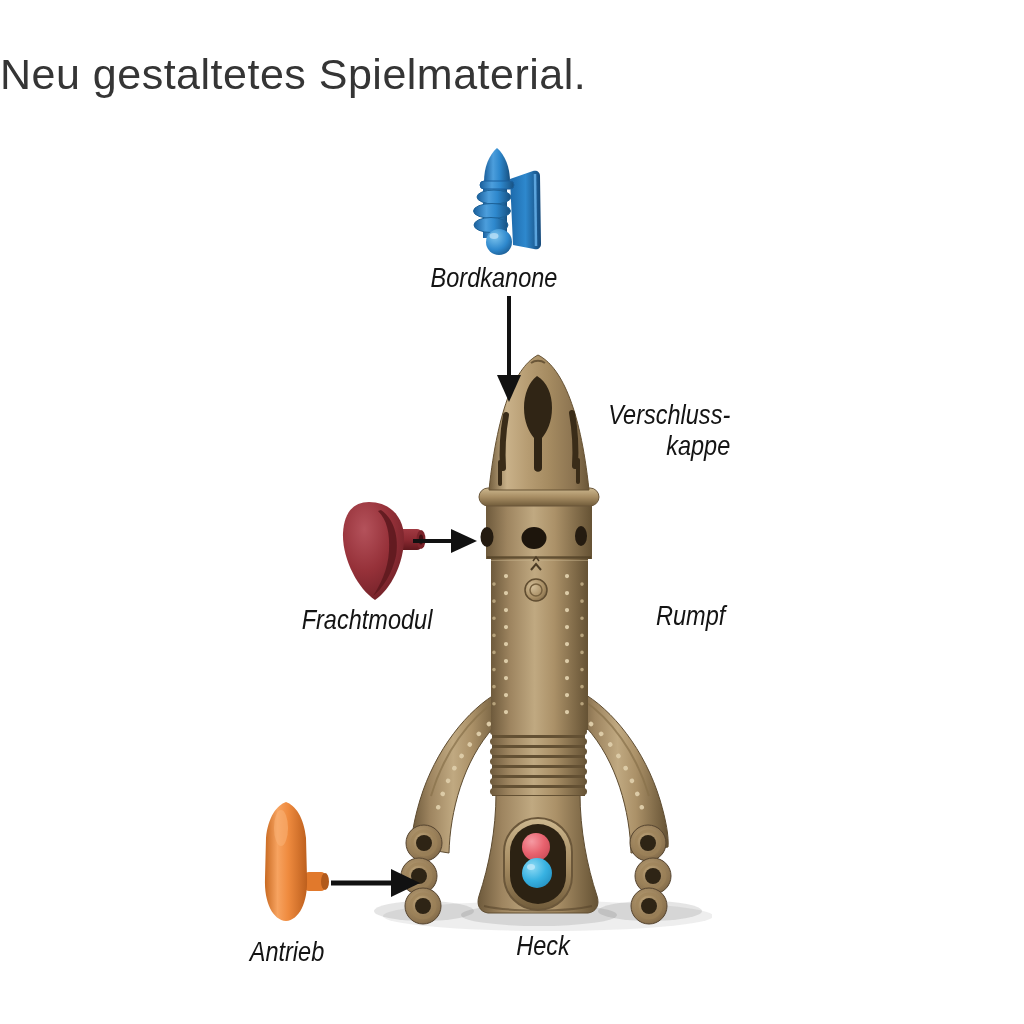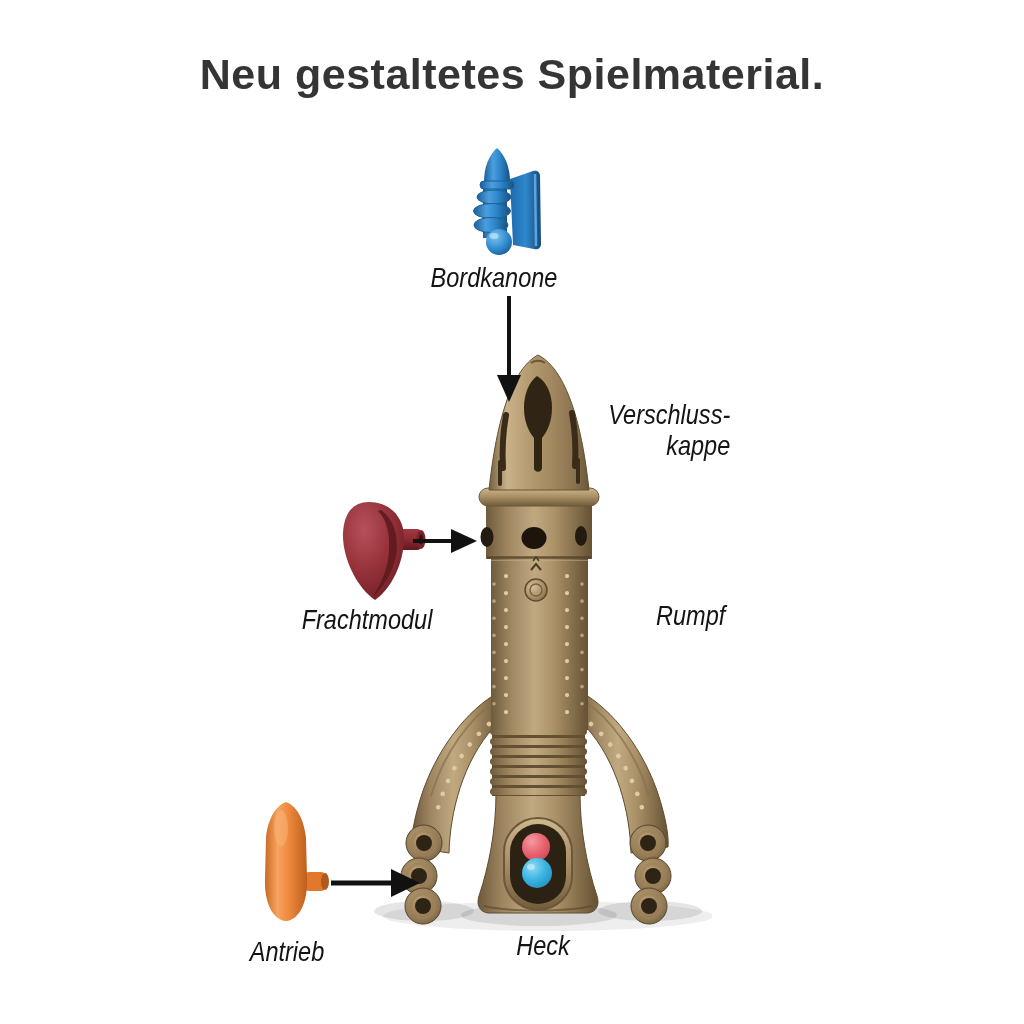--- a/index.html
+++ b/index.html
@@ -1,19 +1,19 @@
 <!DOCTYPE html>
 <html><head>
 <meta charset="utf-8">
 <style>
   html,body{margin:0;padding:0;background:#ffffff;}
   #canvas{position:relative;width:1024px;height:1024px;background:#ffffff;overflow:hidden;
           font-family:"Liberation Sans",sans-serif;}
-  .title{position:absolute;left:0;right:0;top:50px;text-align:center;
-         font-size:43px;font-weight:700;color:#353535;letter-spacing:0.5px;}
+  .title{position:absolute;left:0;right:0;top:50px;text-align:left;
+         font-size:43px;font-weight:400;color:#353535;letter-spacing:0.5px;}
   .plabel{position:absolute;font-style:italic;font-size:28px;color:#141414;
           white-space:nowrap;transform:scaleX(0.84);}
   .plabel.center{width:220px;text-align:center;transform-origin:center;}
   .plabel.rightal{text-align:right;transform-origin:right center;line-height:31px;}
   .plabel.leftal{transform-origin:left center;}
   svg{position:absolute;}
   .arrows{pointer-events:none;}
 </style>
 </head>
 <body>

